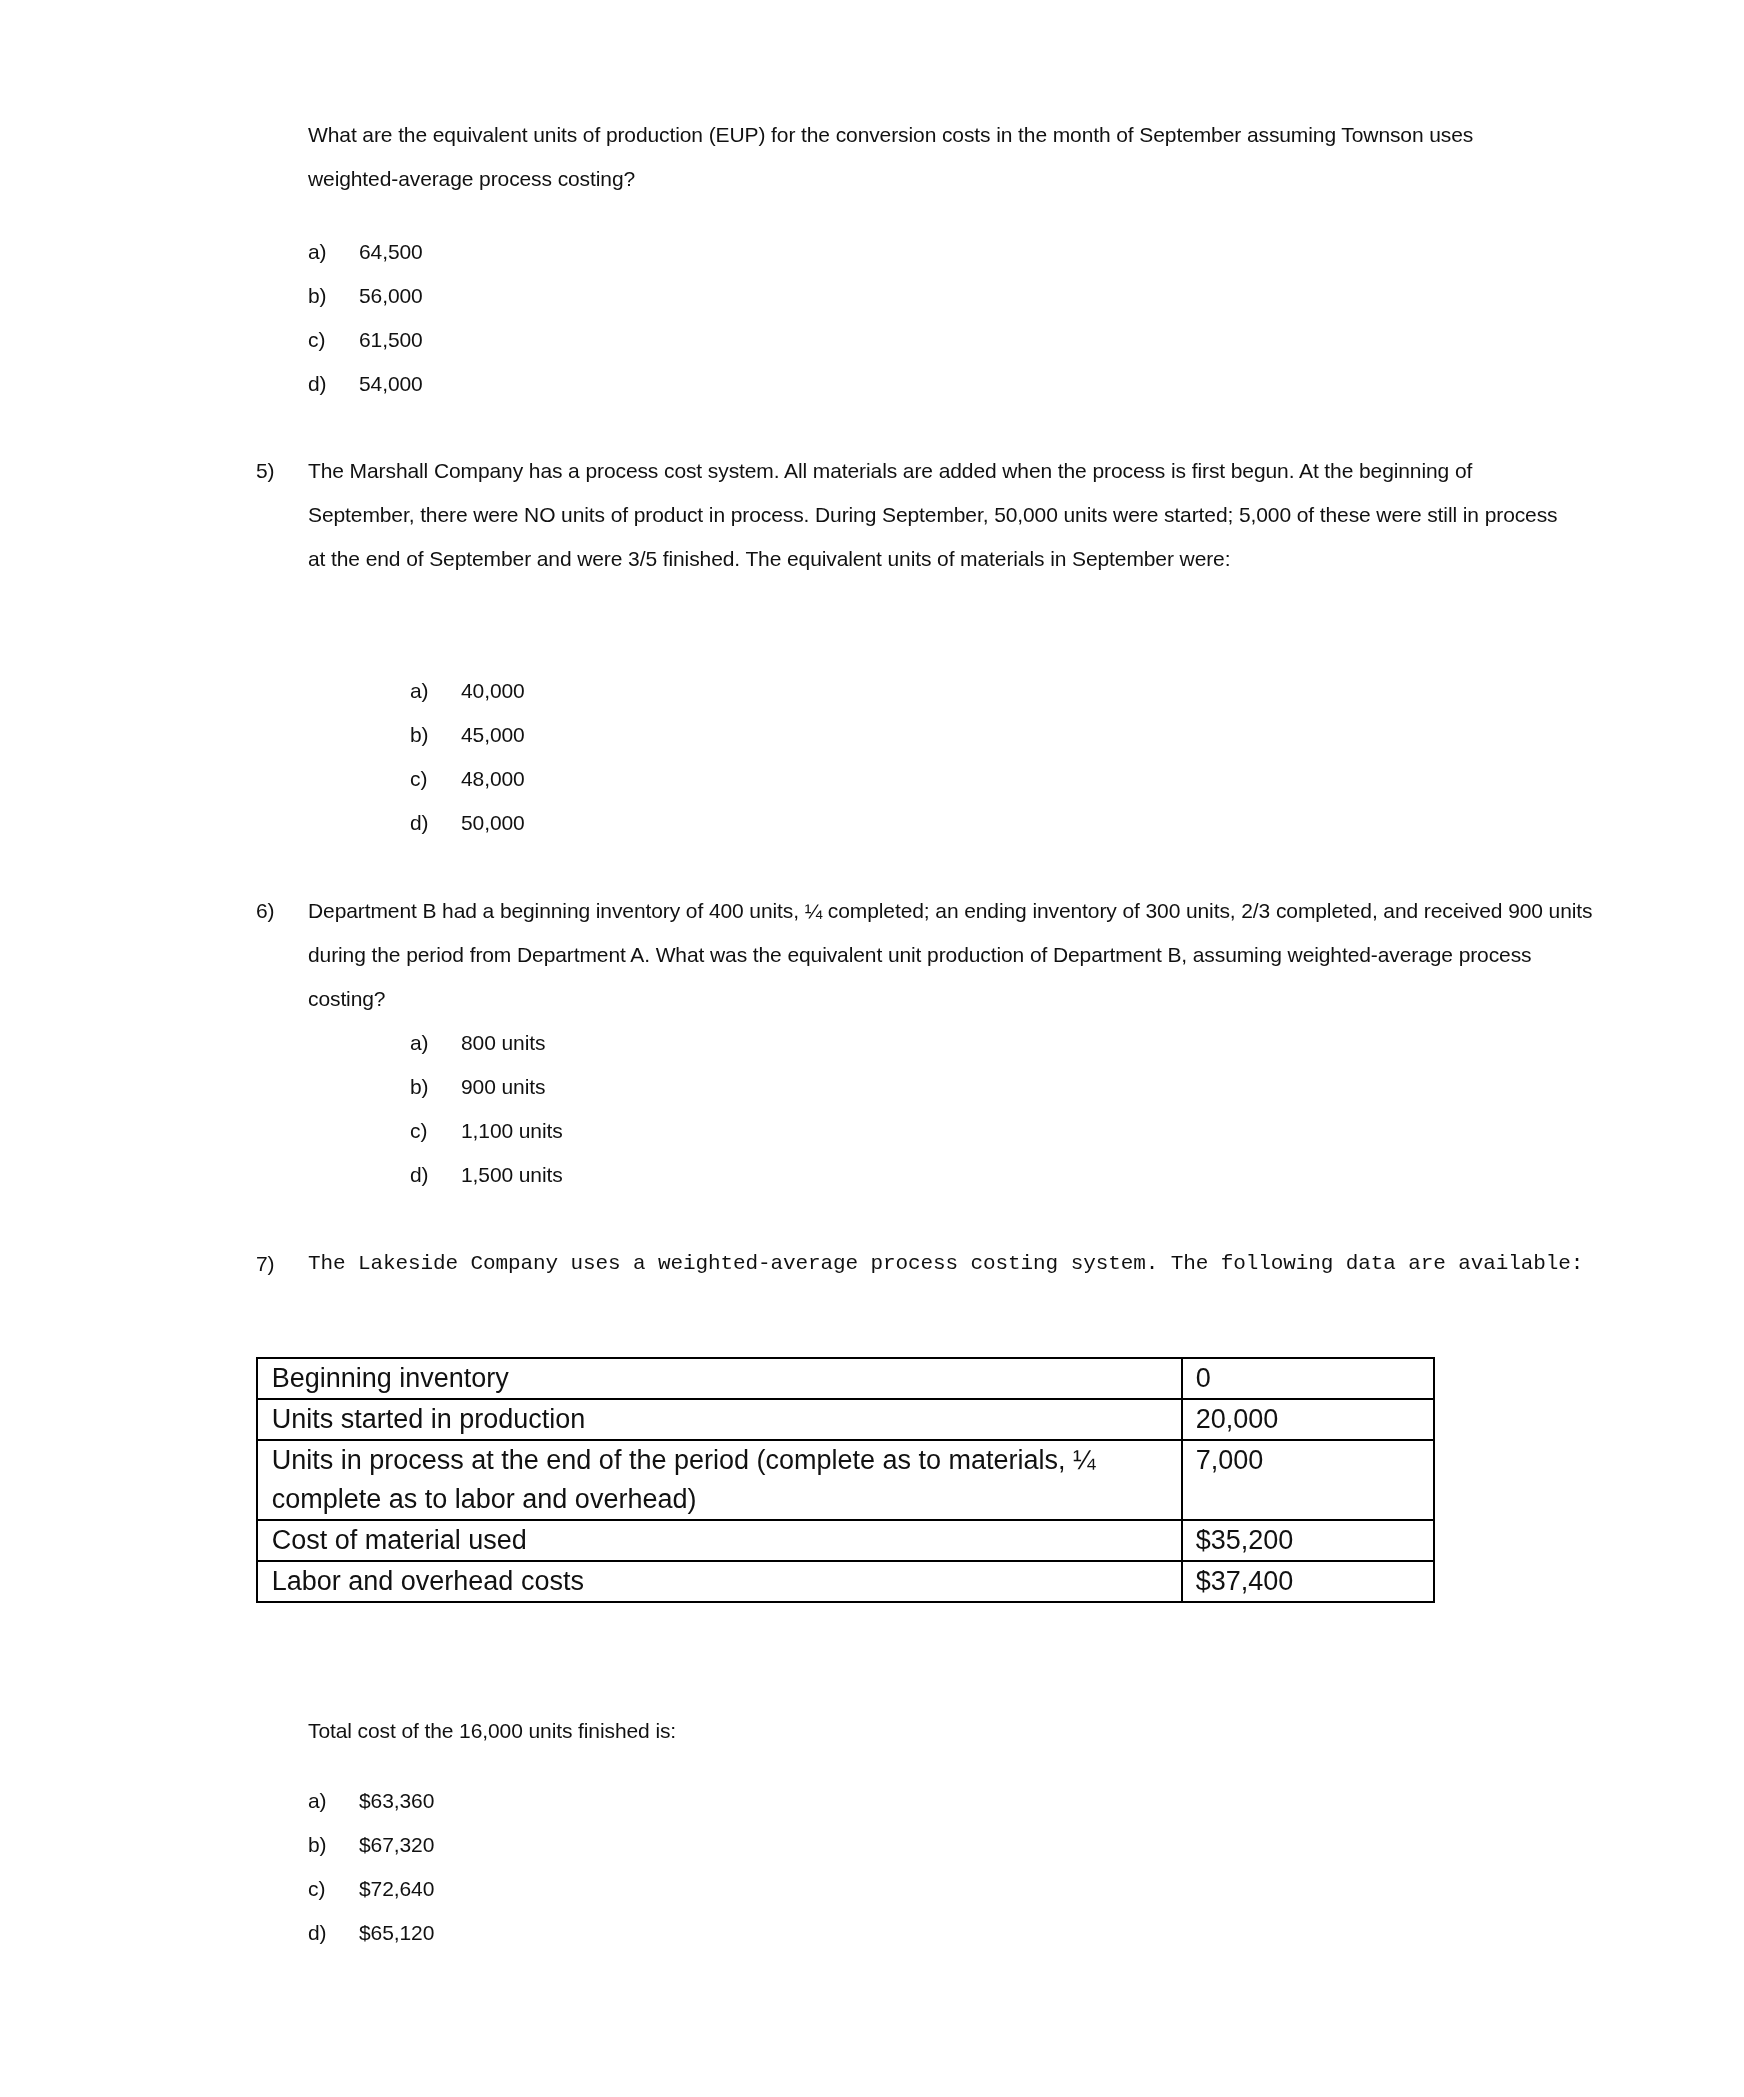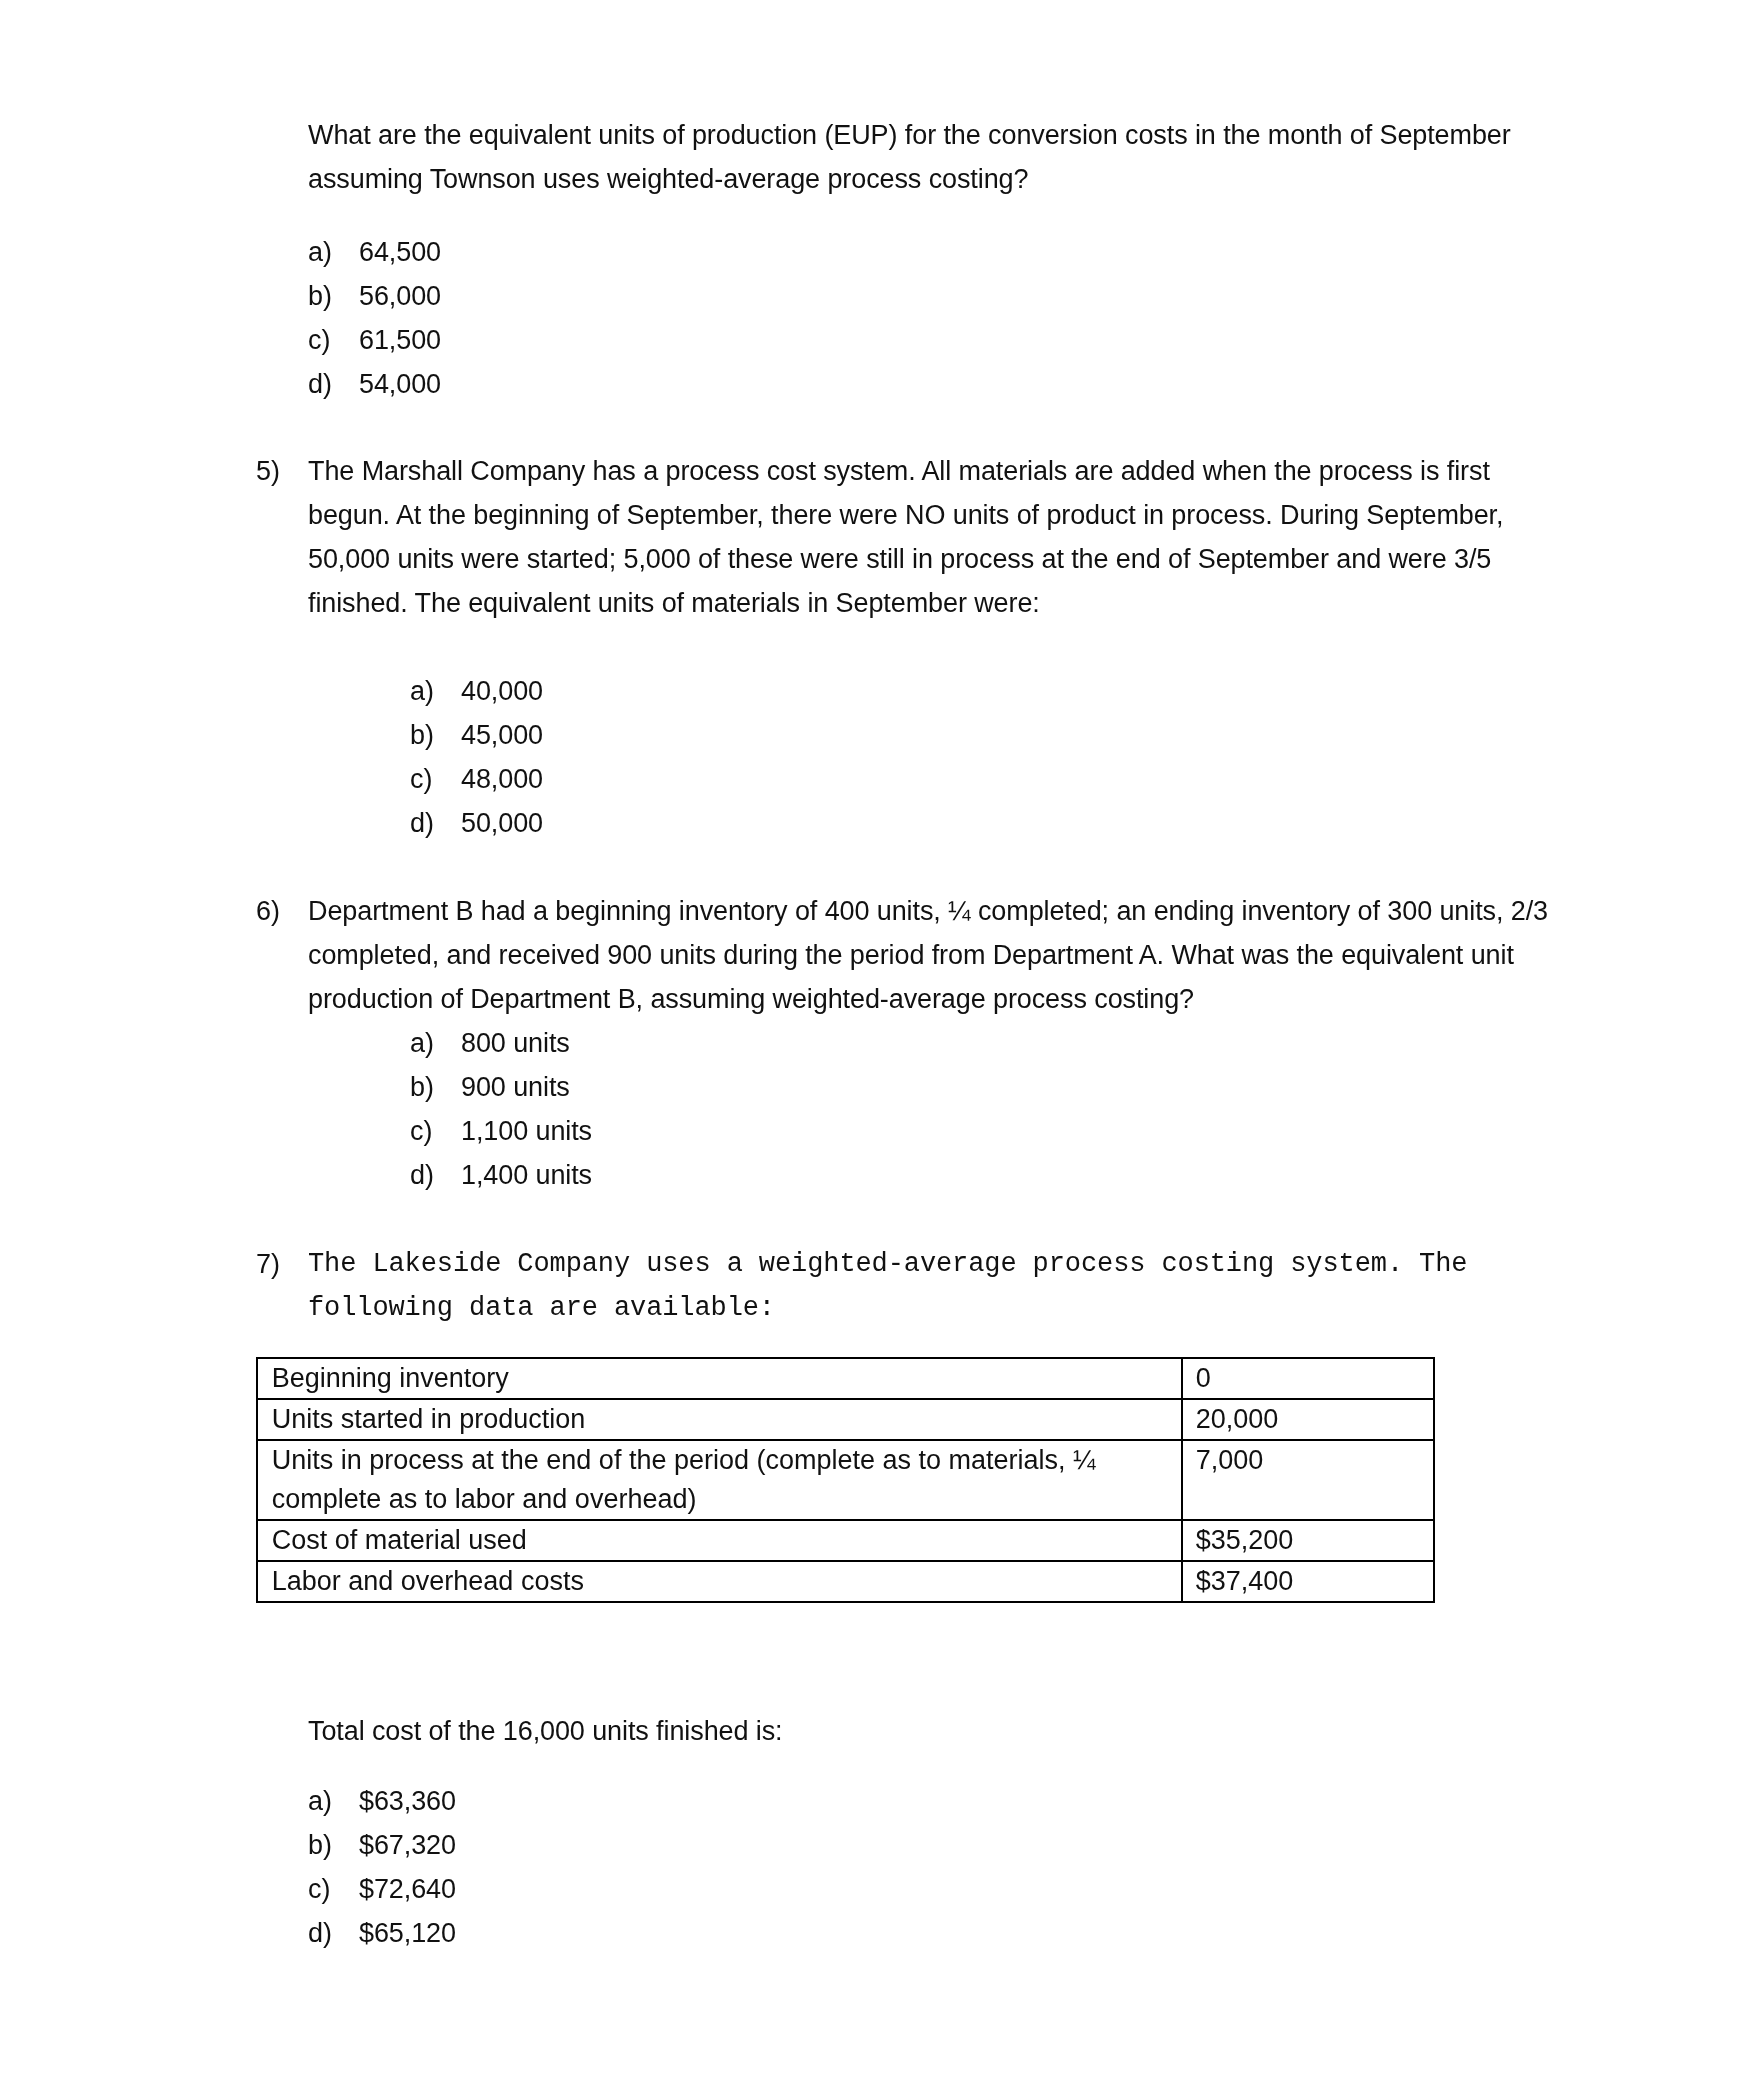--- a/index.html
+++ b/index.html
@@ -1,21 +1,21 @@
 <!DOCTYPE html>
 <html style="font-size:11px"><head>
   <meta charset="utf-8">
   <style>
     html, body { margin: 0; padding: 0; background: #ffffff; }
     body {
       width: 1744px; height: 2097px; position: relative; overflow: hidden;
       font-family: "Liberation Sans", sans-serif; color: #111111;
     }
     .page { position: absolute; left: 0; top: 0; width: 1744px; height: 2097px; }
-    .txt { font-size: 27px; line-height: 44px; letter-spacing: -0.1px; }
+    .txt { font-size: 21px; line-height: 44px; letter-spacing: -0.1px; }
     .para { position: absolute; left: 308px; width: 1259px; margin: 0; }
     .qnum { position: absolute; left: 256px; }
     .opts { position: absolute; margin: 0; padding: 0; list-style: none; }
     .opts li { height: 44px; line-height: 44px; position: relative; }
     .opts .olabel { position: absolute; left: 0; }
     .opts .oval { position: absolute; left: 51px; white-space: nowrap; }
     table.data {
       position: absolute; left: 256px; top: 1357px; width: 1179px;
       border-collapse: collapse; font-size: 27px; line-height: 39px; border-radius: 29px;
     }
@@ -79,21 +79,21 @@
     <li>
         <span class="olabel">b)</span>
         <span class="oval">900 units</span>
       </li>
     <li>
         <span class="olabel">c)</span>
         <span class="oval">1,100 units</span>
       </li>
     <li>
         <span class="olabel">d)</span>
-        <span class="oval">1,400 units</span>
+        <span class="oval">1,500 units</span>
       </li>
   </ul>
 
   <span class="qnum txt" style="top:1242px;">7)</span>
   <p class="para txt" style="top:1242px; width:1286px;font-family:Liberation Mono, monospace;">The Lakeside Company uses a weighted-average process costing system. The following data are available:</p>
 
   <table class="data">
     <tbody>
         <tr>
       <td class="lab">Beginning inventory</td>

